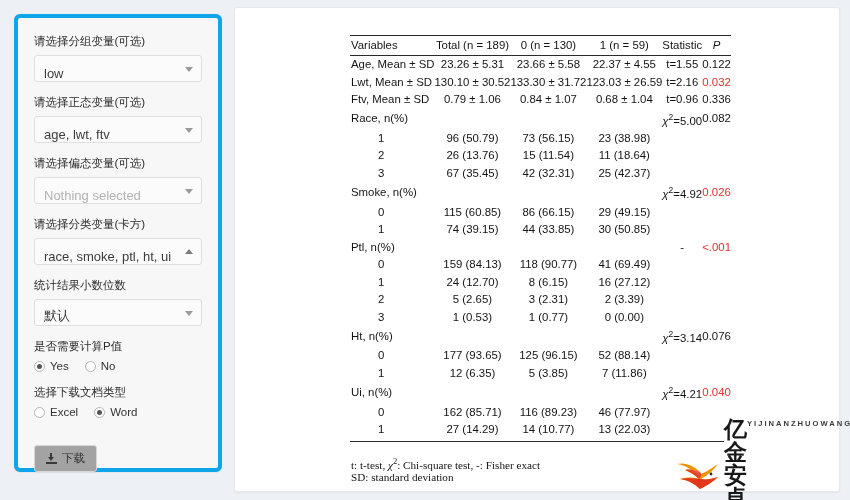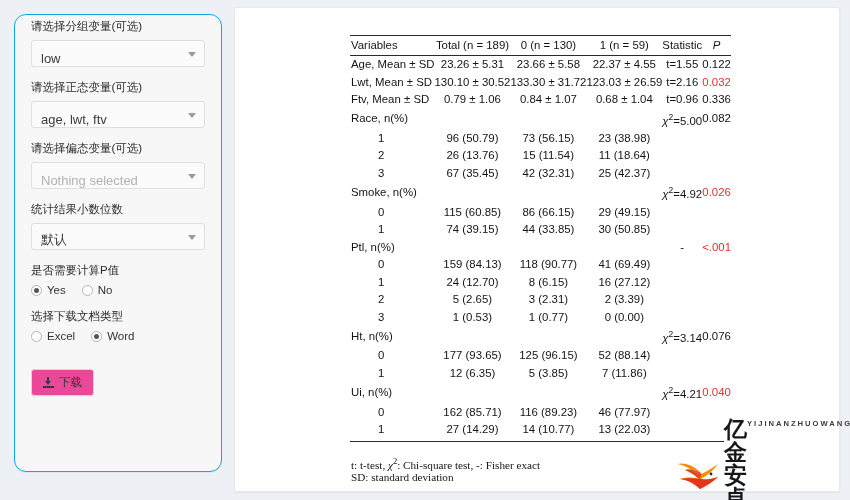--- a/index.html
+++ b/index.html
@@ -20,25 +20,25 @@
   }
 
   
   #sidebar-panel {
     position: absolute;
     left: 14px;
     top: 14px;
     width: 208px;
     height: 458px;
     background: #f7f7f7;
-    border: 1px solid #0ea5e9;
-    border-radius: 12px;
+    border: 4px solid #0ea5e9;
+    border-radius: 6px;
     box-shadow: 0 1px 1px rgba(0,0,0,0.045);
     box-sizing: border-box;
-    padding: 4px 16px 10px 16px;
+    padding: 16px 16px 10px 16px;
   }
 
   .field-group { margin-bottom: 13px; }
 
   .field-label {
     font-size: 11.5px;
     color: #2b2b2b;
     line-height: 15px;
     margin-bottom: 6px;
     white-space: nowrap;
@@ -113,21 +113,21 @@
     background: #555;
   }
 
   .download-btn {
     margin-top: 14px;
     display: inline-flex;
     align-items: center;
     gap: 5px;
     height: 27px;
     padding: 0 11px;
-    background: #ec4899;
+    background: #a3a3a3;
     border: 1px solid #d6d6d6;
     border-radius: 3px;
     font-size: 11.5px;
     color: #333;
     box-sizing: border-box;
     box-shadow: 0 1px 0 rgba(0,0,0,0.03);
   }
   .dl-icon {
     display: inline-block;
     width: 11px;
@@ -289,20 +289,27 @@
           </div>
         </div>
         <div class="field-group">
           <div class="field-label">请选择偏态变量(可选)</div>
           <div class="select-box placeholder">
             <span>Nothing selected</span>
             <span class="caret down"></span>
           </div>
         </div>
         <div class="field-group">
+          <div class="field-label">请选择分类变量(卡方)</div>
+          <div class="select-box">
+            <span>race, smoke, ptl, ht, ui</span>
+            <span class="caret up"></span>
+          </div>
+        </div>
+        <div class="field-group">
           <div class="field-label">统计结果小数位数</div>
           <div class="select-box">
             <span>默认</span>
             <span class="caret down"></span>
           </div>
         </div>
       </div>
 
     
     <div class="field-group">

